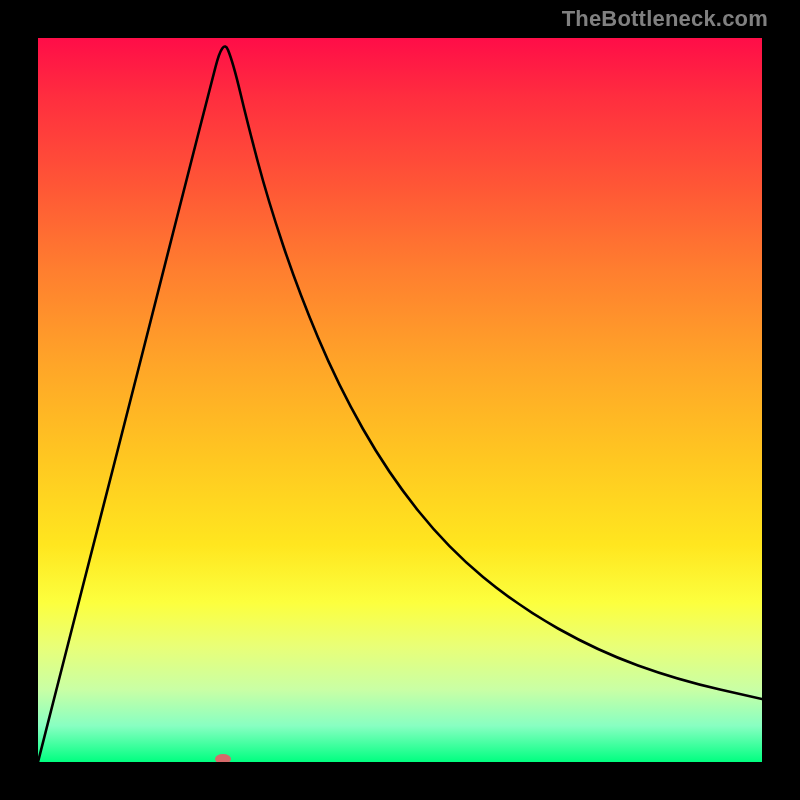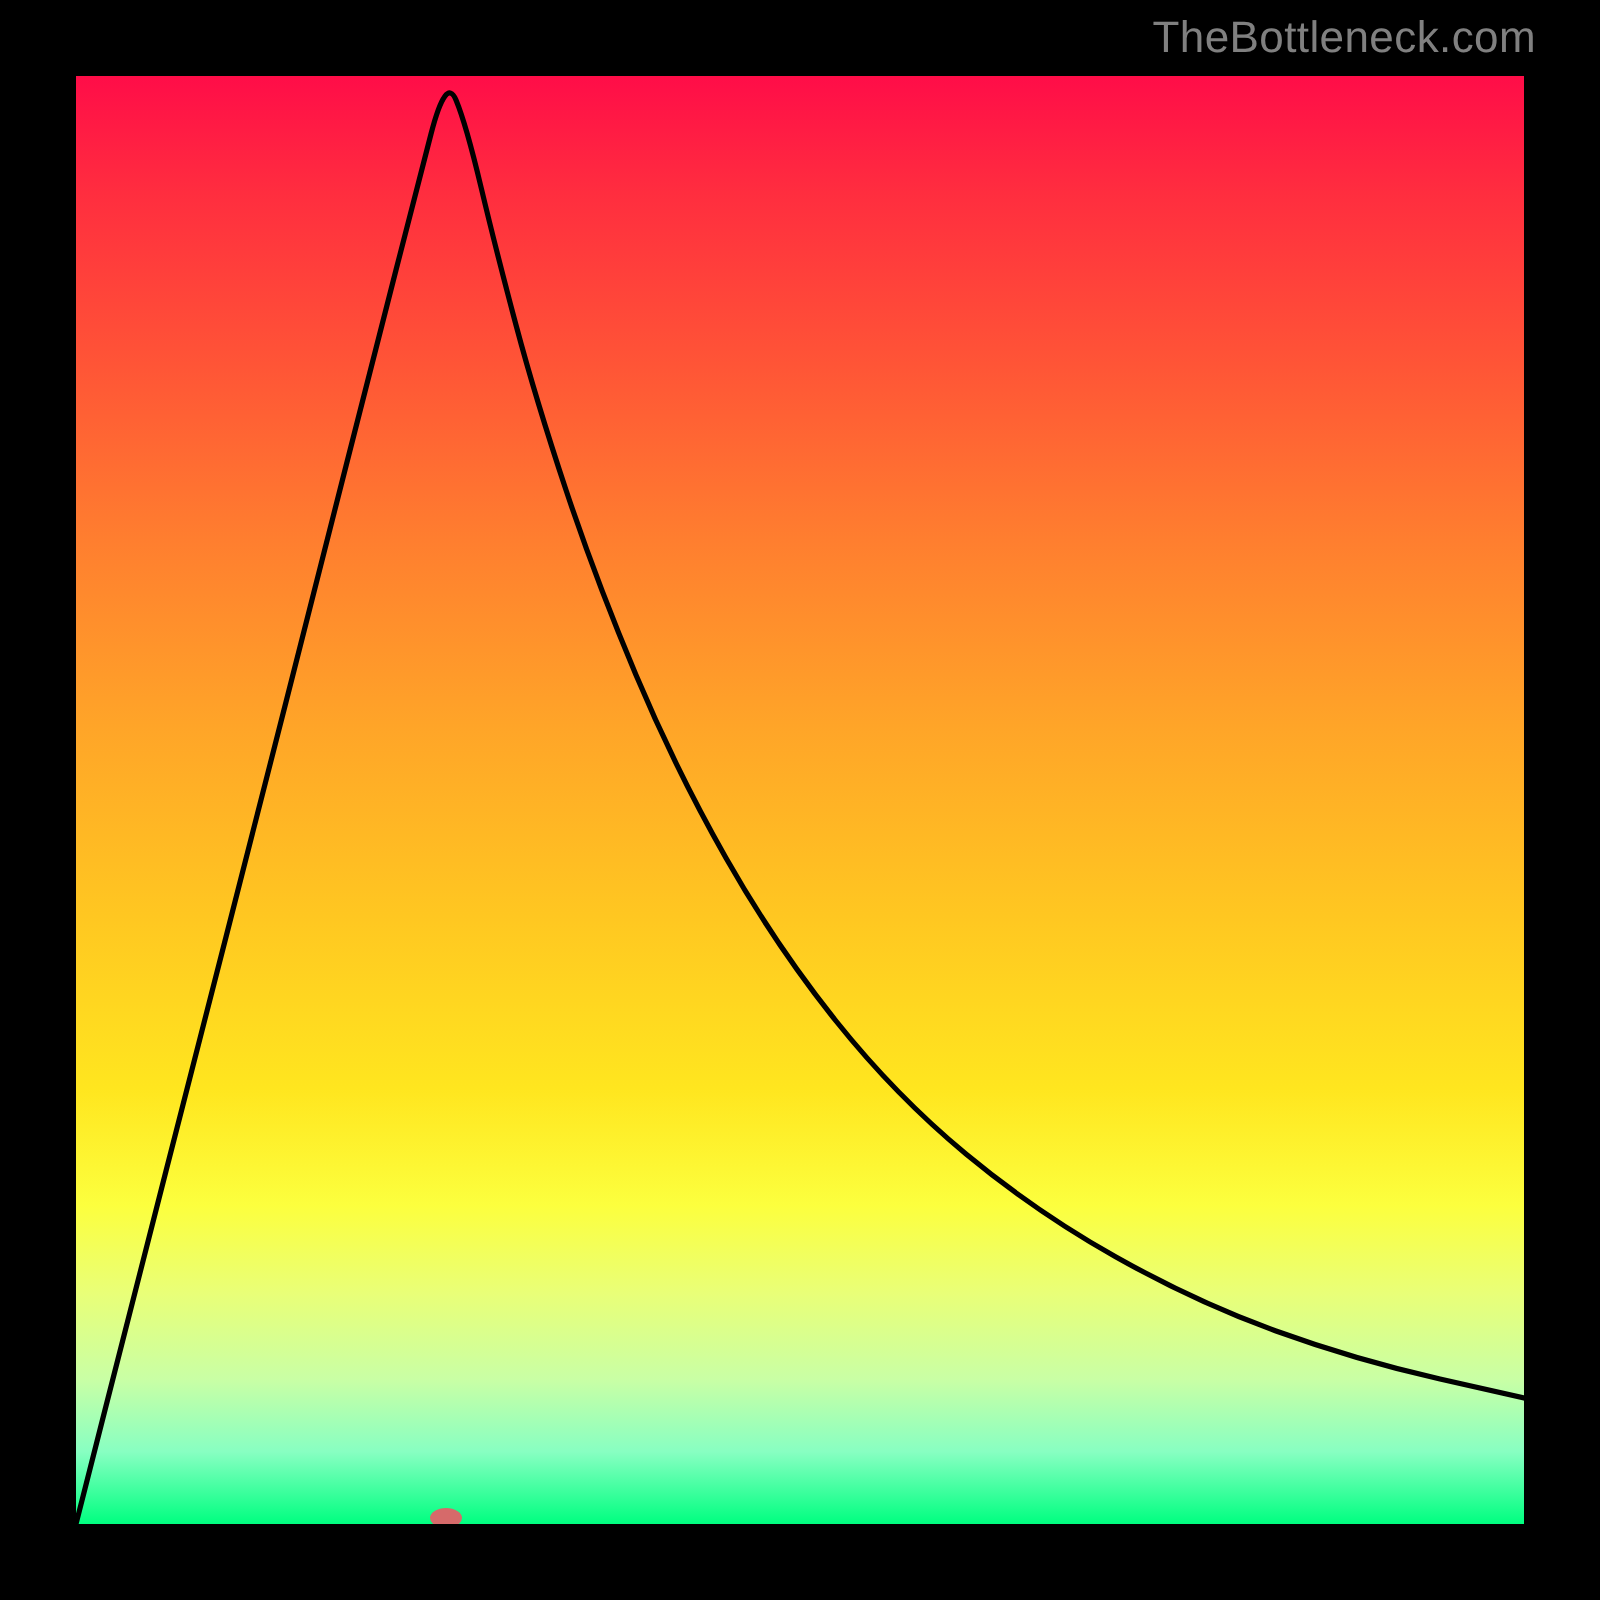--- a/index.html
+++ b/index.html
@@ -48,21 +48,21 @@
     width: 100%;
     height: 100%;
     display: block;
   }
   .watermark {
     position: absolute;
     top: 6px;
     right: 32px;
     color: #808080;
     font-size: 22px;
-    font-weight: 400;
+    font-weight: 700;
     letter-spacing: 0.2px;
   }
 </style>
 </head>
 <body>
 
 <div class="frame">
 
   <div class="watermark">TheBottleneck.com</div>
 

